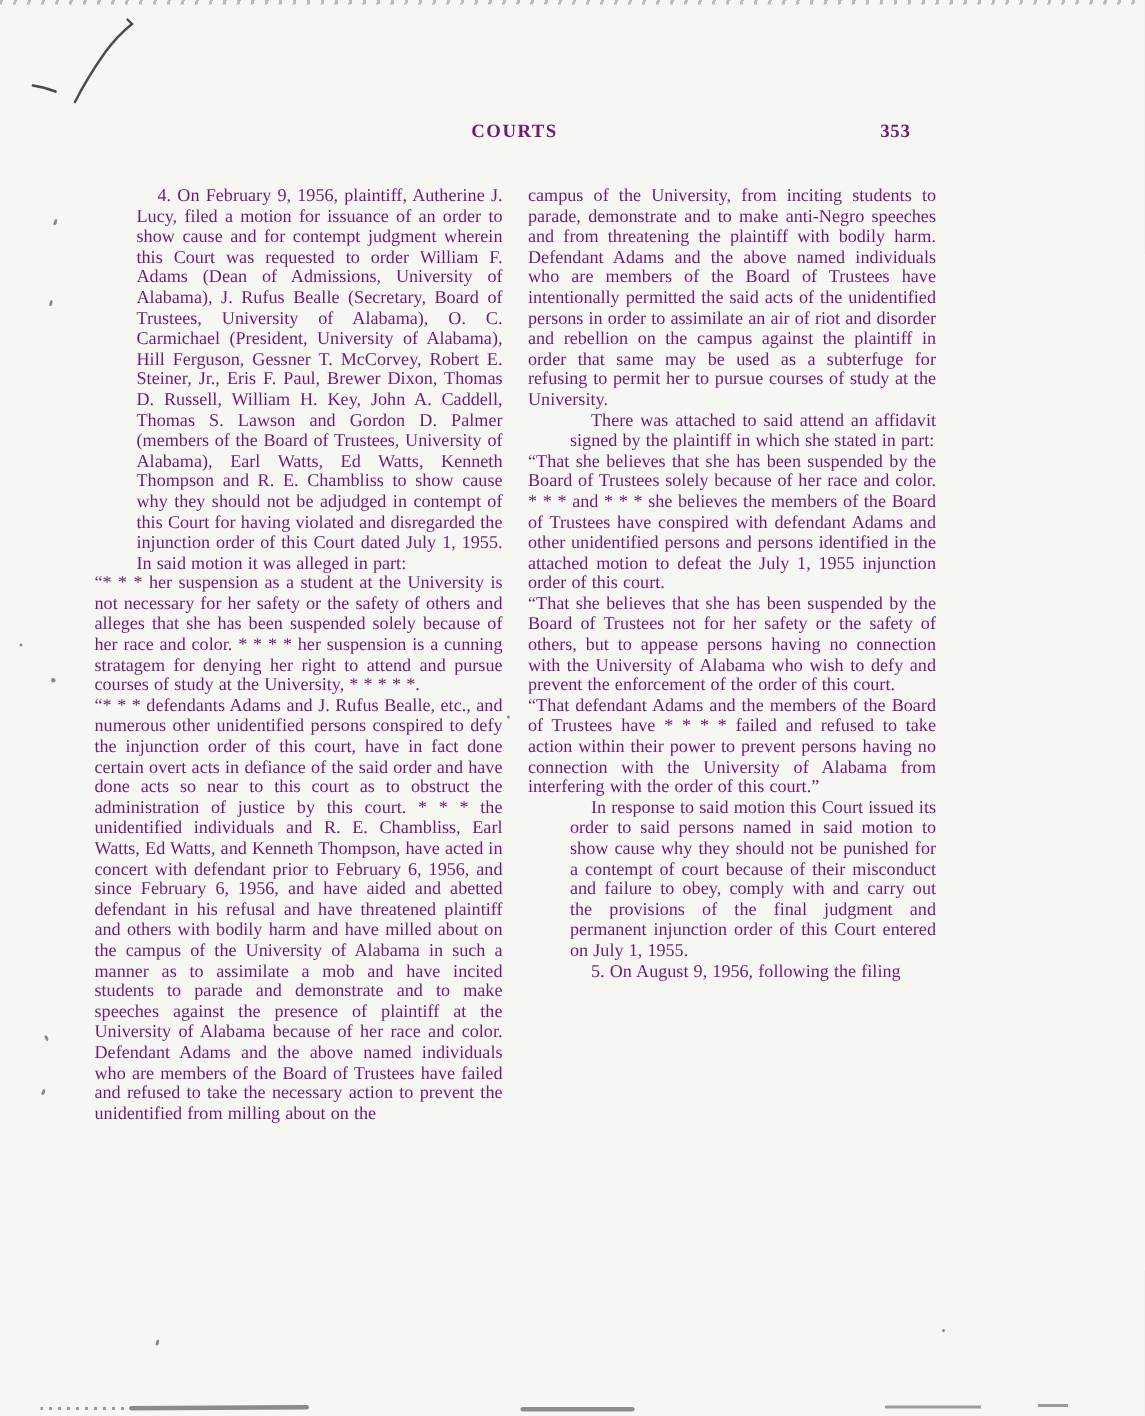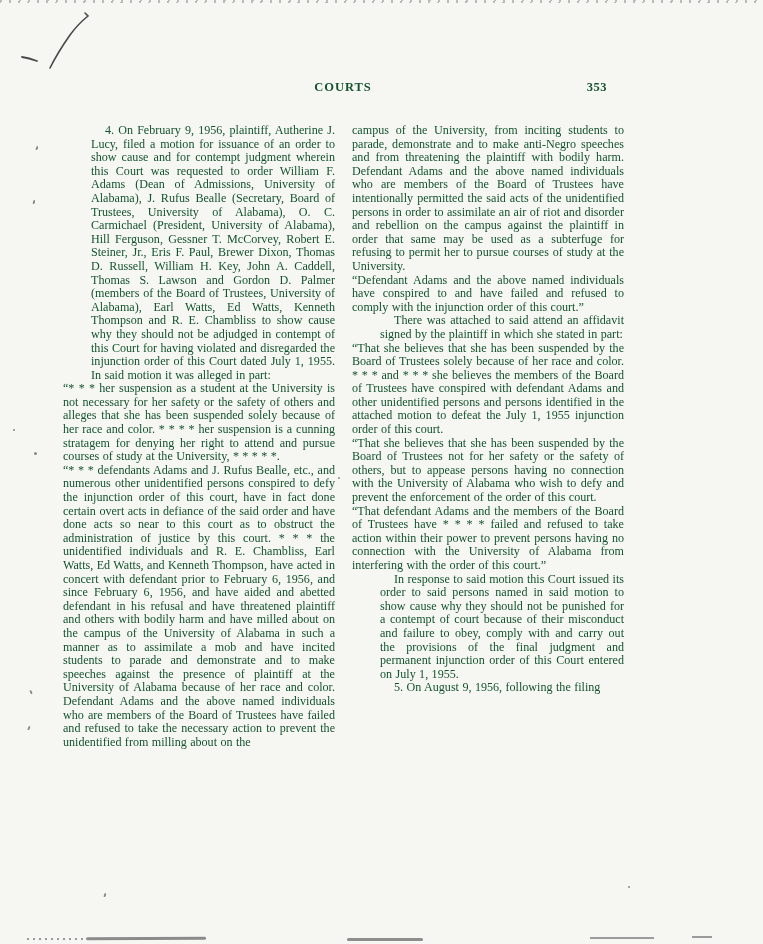--- a/index.html
+++ b/index.html
@@ -4,21 +4,21 @@
 <style>
   html, body { margin: 0; padding: 0; }
   body { background: #e9e9e7; }
 
   .page {
     position: relative;
     width: 763px;
     height: 944px;
     background: #f6f6f3;
     font-family: "Liberation Serif", "DejaVu Serif", serif;
-    color: #14532d;
+    color: #701a75;
     overflow: hidden;
   }
 
   
   .top-edge {
     position: absolute;
     top: 0; left: 0;
     width: 100%; height: 3px;
     background: repeating-linear-gradient(105deg, #ababab 0 2px, transparent 2px 9px);
     opacity: 0.8;
@@ -96,21 +96,20 @@
   <div class="columns">
 
     <div class="col">
       <p class="body indent">4. On February 9, 1956, plaintiff, Autherine J. Lucy, filed a motion for issuance of an order to show cause and for contempt judgment wherein this Court was requested to order William F. Adams (Dean of Admissions, University of Alabama), J. Rufus Bealle (Secretary, Board of Trustees, University of Alabama), O. C. Carmichael (President, University of Alabama), Hill Ferguson, Gessner T. McCorvey, Robert E. Steiner, Jr., Eris F. Paul, Brewer Dixon, Thomas D. Russell, William H. Key, John A. Caddell, Thomas S. Lawson and Gordon D. Palmer (members of the Board of Trustees, University of Alabama), Earl Watts, Ed Watts, Kenneth Thompson and R. E. Chambliss to show cause why they should not be adjudged in contempt of this Court for having violated and disregarded the injunction order of this Court dated July 1, 1955. In said motion it was alleged in part:</p>
       <p class="quote gap-sm">“* * * her suspension as a student at the University is not necessary for her safety or the safety of others and alleges that she has been suspended solely because of her race and color. * * * * her suspension is a cunning stratagem for denying her right to attend and pursue courses of study at the University, * * * * *.</p>
       <p class="quote">“* * * defendants Adams and J. Rufus Bealle, etc., and numerous other unidentified persons conspired to defy the injunction order of this court, have in fact done certain overt acts in defiance of the said order and have done acts so near to this court as to obstruct the administration of justice by this court. * * * the unidentified individuals and R. E. Chambliss, Earl Watts, Ed Watts, and Kenneth Thompson, have acted in concert with defendant prior to February 6, 1956, and since February 6, 1956, and have aided and abetted defendant in his refusal and have threatened plaintiff and others with bodily harm and have milled about on the campus of the University of Alabama in such a manner as to assimilate a mob and have incited students to parade and demonstrate and to make speeches against the presence of plaintiff at the University of Alabama because of her race and color. Defendant Adams and the above named individuals who are members of the Board of Trustees have failed and refused to take the necessary action to prevent the unidentified from milling about on the</p>
     </div>
 
     <div class="col">
       <p class="quote">campus of the University, from inciting students to parade, demonstrate and to make anti-Negro speeches and from threatening the plaintiff with bodily harm. Defendant Adams and the above named individuals who are members of the Board of Trustees have intentionally permitted the said acts of the unidentified persons in order to assimilate an air of riot and disorder and rebellion on the campus against the plaintiff in order that same may be used as a subterfuge for refusing to permit her to pursue courses of study at the University.</p>
-      <p class="quote">“Defendant Adams and the above named individuals have conspired to and have failed and refused to comply with the injunction order of this court.”</p>
       <p class="body indent gap-md">There was attached to said attend an affidavit signed by the plaintiff in which she stated in part:</p>
       <p class="quote gap-lg">“That she believes that she has been suspended by the Board of Trustees solely because of her race and color. * * * and * * * she believes the members of the Board of Trustees have conspired with defendant Adams and other unidentified persons and persons identified in the attached motion to defeat the July 1, 1955 injunction order of this court.</p>
       <p class="quote">“That she believes that she has been suspended by the Board of Trustees not for her safety or the safety of others, but to appease persons having no connection with the University of Alabama who wish to defy and prevent the enforcement of the order of this court.</p>
       <p class="quote">“That defendant Adams and the members of the Board of Trustees have * * * * failed and refused to take action within their power to prevent persons having no connection with the University of Alabama from interfering with the order of this court.”</p>
       <p class="body indent gap-md">In response to said motion this Court issued its order to said persons named in said motion to show cause why they should not be punished for a contempt of court because of their misconduct and failure to obey, comply with and carry out the provisions of the final judgment and permanent injunction order of this Court entered on July 1, 1955.</p>
       <p class="body indent gap-sm">5. On August 9, 1956, following the filing</p>
     </div>
 
   </div>
 

